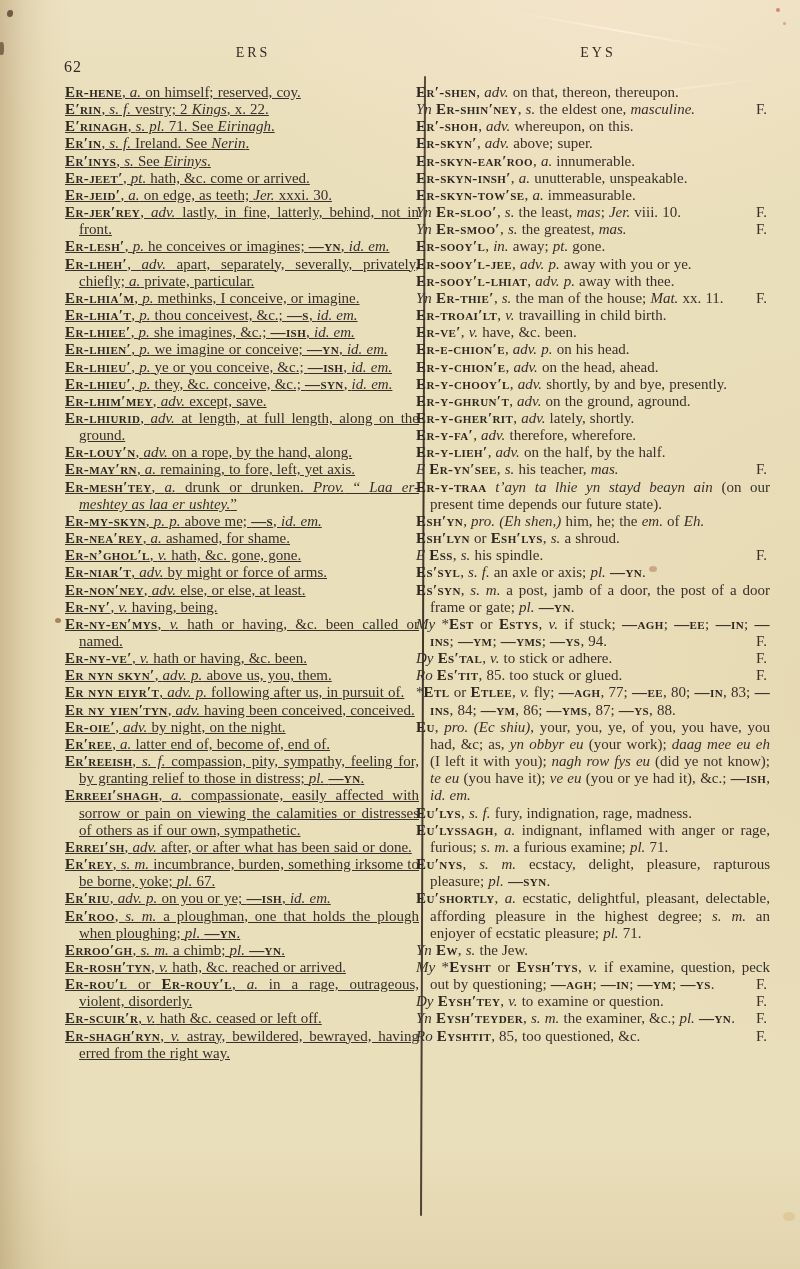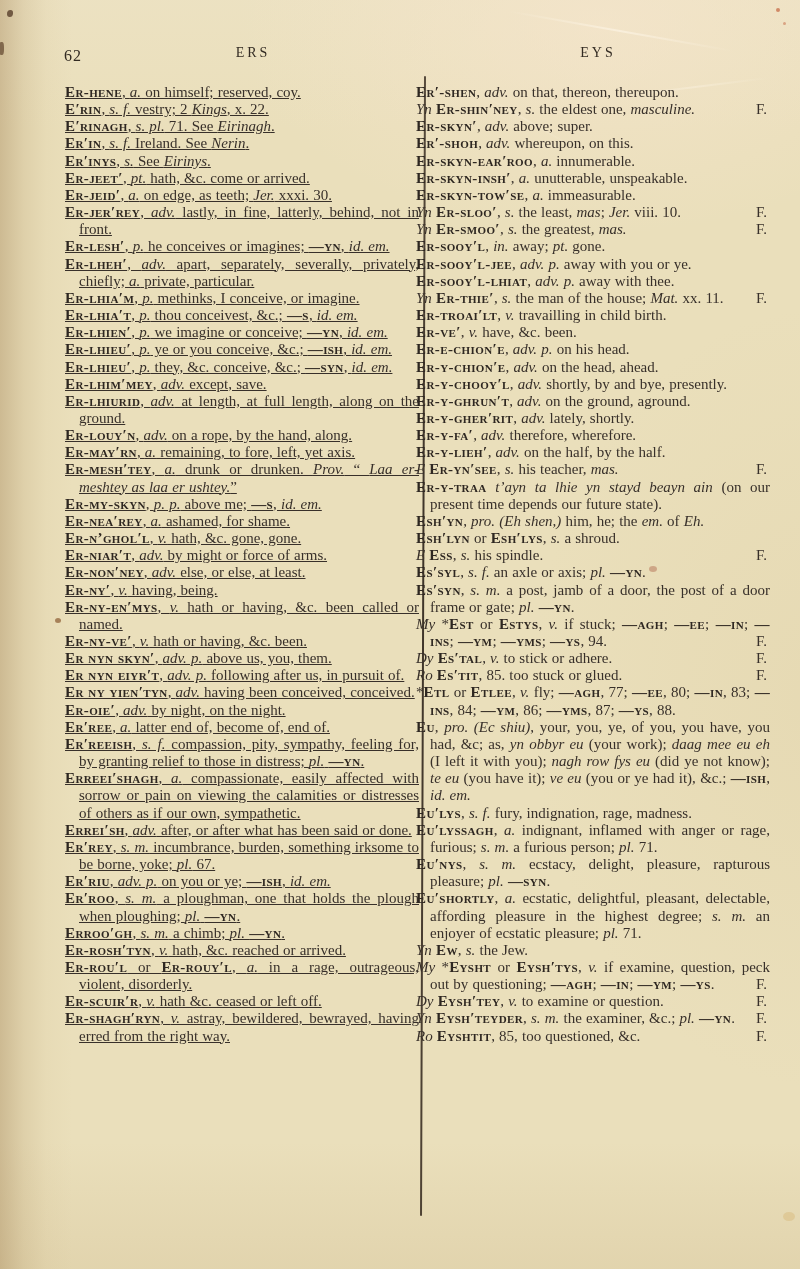--- a/index.html
+++ b/index.html
@@ -7,21 +7,21 @@
        font-family:"Liberation Serif","DejaVu Serif",serif;}
   .page{position:relative;width:800px;height:1269px;overflow:hidden;
     background-color:#eadfbb;
     background-image:
       radial-gradient(ellipse 520px 300px at 75% 2%, rgba(248,230,208,0.55), rgba(248,230,208,0) 70%),
       radial-gradient(ellipse 420px 560px at 103% 55%, rgba(216,198,152,0.22), rgba(216,198,152,0) 70%),
       linear-gradient(90deg, rgba(158,126,80,0.38) 0px, rgba(176,148,100,0.20) 24px, rgba(196,170,120,0.08) 46px, rgba(196,170,120,0) 72px),
       linear-gradient(180deg, rgba(238,228,200,0.5) 0px, rgba(238,228,200,0) 130px),
       linear-gradient(180deg, rgba(0,0,0,0) 90%, rgba(188,162,112,0.18) 100%);
     color:#38302a;}
-  .page-number{position:absolute;left:64px;top:47px;font-size:16px;letter-spacing:1px;color:#332b23;}
+  .page-number{position:absolute;left:64px;top:58px;font-size:16px;letter-spacing:1px;color:#332b23;}
   .running-head{position:absolute;top:45px;font-size:14px;letter-spacing:3px;color:#332b23;text-align:center;}
   .running-head.left{left:76px;width:354px;}
   .running-head.right{left:428px;width:340px;}
   .divider{position:absolute;left:424px;top:76px;width:2px;height:1140px;
     background:linear-gradient(180deg, rgba(62,50,38,0.85), rgba(52,42,32,0.95) 40%, rgba(62,50,38,0.9));
     transform:rotate(0.2deg);transform-origin:top center;border-radius:1px;}
   .col{position:absolute;top:84px;width:354px;}
   .col.left{left:65px;text-decoration:underline;}
   .col.right{left:416px;}
   p.entry{margin:0;padding-left:14px;text-indent:-14px;position:relative;
@@ -74,20 +74,21 @@
       <p class="entry"><span class="sc">E′rinagh</span><span class="rm">, </span><span class="it">s. pl.</span><span class="rm"> 71.  See </span><span class="it">Eirinagh</span><span class="rm">.</span></p>
       <p class="entry"><span class="sc">Er′in</span><span class="rm">, </span><span class="it">s. f.</span><span class="rm"> Ireland.  See </span><span class="it">Nerin</span><span class="rm">.</span></p>
       <p class="entry"><span class="sc">Er′inys</span><span class="rm">, </span><span class="it">s.</span><span class="rm">  See </span><span class="it">Eirinys</span><span class="rm">.</span></p>
       <p class="entry"><span class="sc">Er-jeet′</span><span class="rm">, </span><span class="it">pt.</span><span class="rm"> hath, &amp;c. come or arrived.</span></p>
       <p class="entry"><span class="sc">Er-jeid′</span><span class="rm">, </span><span class="it">a.</span><span class="rm"> on edge, as teeth; </span><span class="it">Jer.</span><span class="rm"> xxxi. 30.</span></p>
       <p class="entry"><span class="sc">Er-jer′rey</span><span class="rm">, </span><span class="it">adv.</span><span class="rm"> lastly, in fine, latterly, behind, not in front.</span></p>
       <p class="entry"><span class="sc">Er-lesh′</span><span class="rm">, </span><span class="it">p.</span><span class="rm"> he conceives or imagines; </span><span class="sc">—yn</span><span class="rm">, </span><span class="it">id. em.</span></p>
       <p class="entry"><span class="sc">Er-lheh′</span><span class="rm">, </span><span class="it">adv.</span><span class="rm"> apart, separately, severally, privately, chiefly; </span><span class="it">a.</span><span class="rm"> private, particular.</span></p>
       <p class="entry"><span class="sc">Er-lhia′m</span><span class="rm">, </span><span class="it">p.</span><span class="rm"> methinks, I conceive, or imagine.</span></p>
       <p class="entry"><span class="sc">Er-lhia′t</span><span class="rm">, </span><span class="it">p.</span><span class="rm"> thou conceivest, &amp;c.; </span><span class="sc">—s</span><span class="rm">, </span><span class="it">id. em.</span></p>
+      <p class="entry"><span class="sc">Er-lhiee′</span><span class="rm">, </span><span class="it">p.</span><span class="rm"> she imagines, &amp;c.; </span><span class="sc">—ish</span><span class="rm">, </span><span class="it">id. em.</span></p>
       <p class="entry"><span class="sc">Er-lhien′</span><span class="rm">, </span><span class="it">p.</span><span class="rm"> we imagine or conceive; </span><span class="sc">—yn</span><span class="rm">, </span><span class="it">id. em.</span></p>
       <p class="entry"><span class="sc">Er-lhieu′</span><span class="rm">, </span><span class="it">p.</span><span class="rm"> ye or you conceive, &amp;c.; </span><span class="sc">—ish</span><span class="rm">, </span><span class="it">id. em.</span></p>
       <p class="entry"><span class="sc">Er-lhieu′</span><span class="rm">, </span><span class="it">p.</span><span class="rm"> they, &amp;c. conceive, &amp;c.; </span><span class="sc">—syn</span><span class="rm">, </span><span class="it">id. em.</span></p>
       <p class="entry"><span class="sc">Er-lhim′mey</span><span class="rm">, </span><span class="it">adv.</span><span class="rm"> except, save.</span></p>
       <p class="entry"><span class="sc">Er-lhiurid</span><span class="rm">, </span><span class="it">adv.</span><span class="rm"> at length, at full length, along on the ground.</span></p>
       <p class="entry"><span class="sc">Er-louy′n</span><span class="rm">, </span><span class="it">adv.</span><span class="rm"> on a rope, by the hand, along.</span></p>
       <p class="entry"><span class="sc">Er-may′rn</span><span class="rm">, </span><span class="it">a.</span><span class="rm"> remaining, to fore, left, yet axis.</span></p>
       <p class="entry"><span class="sc">Er-mesh′tey</span><span class="rm">, </span><span class="it">a.</span><span class="rm"> drunk or drunken.  </span><span class="it">Prov.</span><span class="rm"> “ </span><span class="it">Laa er-meshtey as laa er ushtey.</span><span class="rm">”</span></p>
       <p class="entry"><span class="sc">Er-my-skyn</span><span class="rm">, </span><span class="it">p. p.</span><span class="rm"> above me; </span><span class="sc">—s</span><span class="rm">, </span><span class="it">id. em.</span></p>
       <p class="entry"><span class="sc">Er-nea′rey</span><span class="rm">, </span><span class="it">a.</span><span class="rm"> ashamed, for shame.</span></p>
@@ -110,22 +111,22 @@
       <p class="entry"><span class="sc">Er′roo</span><span class="rm">, </span><span class="it">s. m.</span><span class="rm"> a ploughman, one that holds the plough when ploughing; </span><span class="it">pl.</span><span class="rm"> </span><span class="sc">—yn</span><span class="rm">.</span></p>
       <p class="entry"><span class="sc">Erroo′gh</span><span class="rm">, </span><span class="it">s. m.</span><span class="rm"> a chimb; </span><span class="it">pl.</span><span class="rm"> </span><span class="sc">—yn</span><span class="rm">.</span></p>
       <p class="entry"><span class="sc">Er-rosh′tyn</span><span class="rm">, </span><span class="it">v.</span><span class="rm"> hath, &amp;c. reached or arrived.</span></p>
       <p class="entry"><span class="sc">Er-rou′l</span><span class="rm"> or </span><span class="sc">Er-rouy′l</span><span class="rm">, </span><span class="it">a.</span><span class="rm"> in a rage, outrageous, violent, disorderly.</span></p>
       <p class="entry"><span class="sc">Er-scuir′r</span><span class="rm">, </span><span class="it">v.</span><span class="rm"> hath &amp;c. ceased or left off.</span></p>
       <p class="entry"><span class="sc">Er-shagh′ryn</span><span class="rm">, </span><span class="it">v.</span><span class="rm"> astray, bewildered, bewrayed, having erred from the right way.</span></p>
     </div>
   <div class="col right" id="col-right">
       <p class="entry"><span class="sc">Er′-shen</span><span class="rm">, </span><span class="it">adv.</span><span class="rm"> on that, thereon, thereupon.</span></p>
       <p class="entry"><span class="it">Yn</span><span class="rm"> </span><span class="sc">Er-shin′ney</span><span class="rm">, </span><span class="it">s.</span><span class="rm"> the eldest one, </span><span class="it">masculine.</span><span class="flag">F.</span></p>
+      <p class="entry"><span class="sc">Er′-shoh</span><span class="rm">, </span><span class="it">adv.</span><span class="rm"> whereupon, on this.</span></p>
       <p class="entry"><span class="sc">Er-skyn′</span><span class="rm">, </span><span class="it">adv.</span><span class="rm"> above; super.</span></p>
-      <p class="entry"><span class="sc">Er′-shoh</span><span class="rm">, </span><span class="it">adv.</span><span class="rm"> whereupon, on this.</span></p>
       <p class="entry"><span class="sc">Er-skyn-ear′roo</span><span class="rm">, </span><span class="it">a.</span><span class="rm"> innumerable.</span></p>
       <p class="entry"><span class="sc">Er-skyn-insh′</span><span class="rm">, </span><span class="it">a.</span><span class="rm"> unutterable, unspeakable.</span></p>
       <p class="entry"><span class="sc">Er-skyn-tow′se</span><span class="rm">, </span><span class="it">a.</span><span class="rm"> immeasurable.</span></p>
       <p class="entry"><span class="it">Yn</span><span class="rm"> </span><span class="sc">Er-sloo′</span><span class="rm">, </span><span class="it">s.</span><span class="rm"> the least, </span><span class="it">mas</span><span class="rm">; </span><span class="it">Jer.</span><span class="rm"> viii. 10.</span><span class="flag">F.</span></p>
       <p class="entry"><span class="it">Yn</span><span class="rm"> </span><span class="sc">Er-smoo′</span><span class="rm">, </span><span class="it">s.</span><span class="rm"> the greatest, </span><span class="it">mas.</span><span class="flag">F.</span></p>
       <p class="entry"><span class="sc">Er-sooy′l</span><span class="rm">, </span><span class="it">in.</span><span class="rm"> away; </span><span class="it">pt.</span><span class="rm"> gone.</span></p>
       <p class="entry"><span class="sc">Er-sooy′l-jee</span><span class="rm">, </span><span class="it">adv. p.</span><span class="rm"> away with you or ye.</span></p>
       <p class="entry"><span class="sc">Er-sooy′l-lhiat</span><span class="rm">, </span><span class="it">adv. p.</span><span class="rm"> away with thee.</span></p>
       <p class="entry"><span class="it">Yn</span><span class="rm"> </span><span class="sc">Er-thie′</span><span class="rm">, </span><span class="it">s.</span><span class="rm"> the man of the house; </span><span class="it">Mat.</span><span class="rm"> xx. 11.</span><span class="flag">F.</span></p>
       <p class="entry"><span class="sc">Er-troai′lt</span><span class="rm">, </span><span class="it">v.</span><span class="rm"> travailling in child birth.</span></p>
@@ -143,21 +144,21 @@
       <p class="entry"><span class="sc">Esh′lyn</span><span class="rm"> or </span><span class="sc">Esh′lys</span><span class="rm">, </span><span class="it">s.</span><span class="rm"> a shroud.</span></p>
       <p class="entry"><span class="it">E</span><span class="rm"> </span><span class="sc">Ess</span><span class="rm">, </span><span class="it">s.</span><span class="rm"> his spindle.</span><span class="flag">F.</span></p>
       <p class="entry"><span class="sc">Es′syl</span><span class="rm">, </span><span class="it">s. f.</span><span class="rm"> an axle or axis; </span><span class="it">pl.</span><span class="rm"> </span><span class="sc">—yn</span><span class="rm">.</span></p>
       <p class="entry"><span class="sc">Es′syn</span><span class="rm">, </span><span class="it">s. m.</span><span class="rm"> a post, jamb of a door, the post of a door frame or gate; </span><span class="it">pl.</span><span class="rm"> </span><span class="sc">—yn</span><span class="rm">.</span></p>
       <p class="entry"><span class="it">My</span><span class="rm"> *</span><span class="sc">Est</span><span class="rm"> or </span><span class="sc">Estys</span><span class="rm">, </span><span class="it">v.</span><span class="rm"> if stuck; </span><span class="sc">—agh</span><span class="rm">; </span><span class="sc">—ee</span><span class="rm">; </span><span class="sc">—in</span><span class="rm">; </span><span class="sc">—ins</span><span class="rm">; </span><span class="sc">—ym</span><span class="rm">; </span><span class="sc">—yms</span><span class="rm">; </span><span class="sc">—ys</span><span class="rm">, 94.</span><span class="flag">F.</span></p>
       <p class="entry"><span class="it">Dy</span><span class="rm"> </span><span class="sc">Es′tal</span><span class="rm">, </span><span class="it">v.</span><span class="rm"> to stick or adhere.</span><span class="flag">F.</span></p>
       <p class="entry"><span class="it">Ro</span><span class="rm"> </span><span class="sc">Es′tit</span><span class="rm">, 85. too stuck or glued.</span><span class="flag">F.</span></p>
       <p class="entry"><span class="rm">*</span><span class="sc">Etl</span><span class="rm"> or </span><span class="sc">Etlee</span><span class="rm">, </span><span class="it">v.</span><span class="rm"> fly; </span><span class="sc">—agh</span><span class="rm">, 77; </span><span class="sc">—ee</span><span class="rm">, 80; </span><span class="sc">—in</span><span class="rm">, 83; </span><span class="sc">—ins</span><span class="rm">, 84; </span><span class="sc">—ym</span><span class="rm">, 86; </span><span class="sc">—yms</span><span class="rm">, 87; </span><span class="sc">—ys</span><span class="rm">, 88.</span></p>
       <p class="entry"><span class="sc">Eu</span><span class="rm">, </span><span class="it">pro. (Ec shiu)</span><span class="rm">, your, you, ye, of you, you have, you had, &amp;c; as, </span><span class="it">yn obbyr eu</span><span class="rm"> (your work); </span><span class="it">daag mee eu eh</span><span class="rm"> (I left it with you); </span><span class="it">nagh row fys eu</span><span class="rm"> (did ye not know); </span><span class="it">te eu</span><span class="rm"> (you have it); </span><span class="it">ve eu</span><span class="rm"> (you or ye had it), &amp;c.; </span><span class="sc">—ish</span><span class="rm">, </span><span class="it">id. em.</span></p>
       <p class="entry"><span class="sc">Eu′lys</span><span class="rm">, </span><span class="it">s. f.</span><span class="rm"> fury, indignation, rage, madness.</span></p>
-      <p class="entry"><span class="sc">Eu′lyssagh</span><span class="rm">, </span><span class="it">a.</span><span class="rm"> indignant, inflamed with anger or rage, furious; </span><span class="it">s. m.</span><span class="rm"> a furious person; </span><span class="it">pl.</span><span class="rm"> 71.</span></p>
+      <p class="entry"><span class="sc">Eu′lyssagh</span><span class="rm">, </span><span class="it">a.</span><span class="rm"> indignant, inflamed with anger or rage, furious; </span><span class="it">s. m.</span><span class="rm"> a furious examine; </span><span class="it">pl.</span><span class="rm"> 71.</span></p>
       <p class="entry"><span class="sc">Eu′nys</span><span class="rm">, </span><span class="it">s. m.</span><span class="rm"> ecstacy, delight, pleasure, rapturous pleasure; </span><span class="it">pl.</span><span class="rm"> </span><span class="sc">—syn</span><span class="rm">.</span></p>
       <p class="entry"><span class="sc">Eu′shortly</span><span class="rm">, </span><span class="it">a.</span><span class="rm"> ecstatic, delightful, pleasant, delectable, affording pleasure in the highest degree; </span><span class="it">s. m.</span><span class="rm"> an enjoyer of ecstatic pleasure; </span><span class="it">pl.</span><span class="rm"> 71.</span></p>
       <p class="entry"><span class="it">Yn</span><span class="rm"> </span><span class="sc">Ew</span><span class="rm">, </span><span class="it">s.</span><span class="rm"> the Jew.</span></p>
       <p class="entry"><span class="it">My</span><span class="rm"> *</span><span class="sc">Eysht</span><span class="rm"> or </span><span class="sc">Eysh′tys</span><span class="rm">, </span><span class="it">v.</span><span class="rm"> if examine, question, peck out by questioning; </span><span class="sc">—agh</span><span class="rm">; </span><span class="sc">—in</span><span class="rm">; </span><span class="sc">—ym</span><span class="rm">; </span><span class="sc">—ys</span><span class="rm">.</span><span class="flag">F.</span></p>
       <p class="entry"><span class="it">Dy</span><span class="rm"> </span><span class="sc">Eysh′tey</span><span class="rm">, </span><span class="it">v.</span><span class="rm"> to examine or question.</span><span class="flag">F.</span></p>
       <p class="entry"><span class="it">Yn</span><span class="rm"> </span><span class="sc">Eysh′teyder</span><span class="rm">, </span><span class="it">s. m.</span><span class="rm"> the examiner, &amp;c.; </span><span class="it">pl.</span><span class="rm"> </span><span class="sc">—yn</span><span class="rm">.</span><span class="flag">F.</span></p>
       <p class="entry"><span class="it">Ro</span><span class="rm"> </span><span class="sc">Eyshtit</span><span class="rm">, 85, too questioned, &amp;c.</span><span class="flag">F.</span></p>
     </div>
 </div>
 

